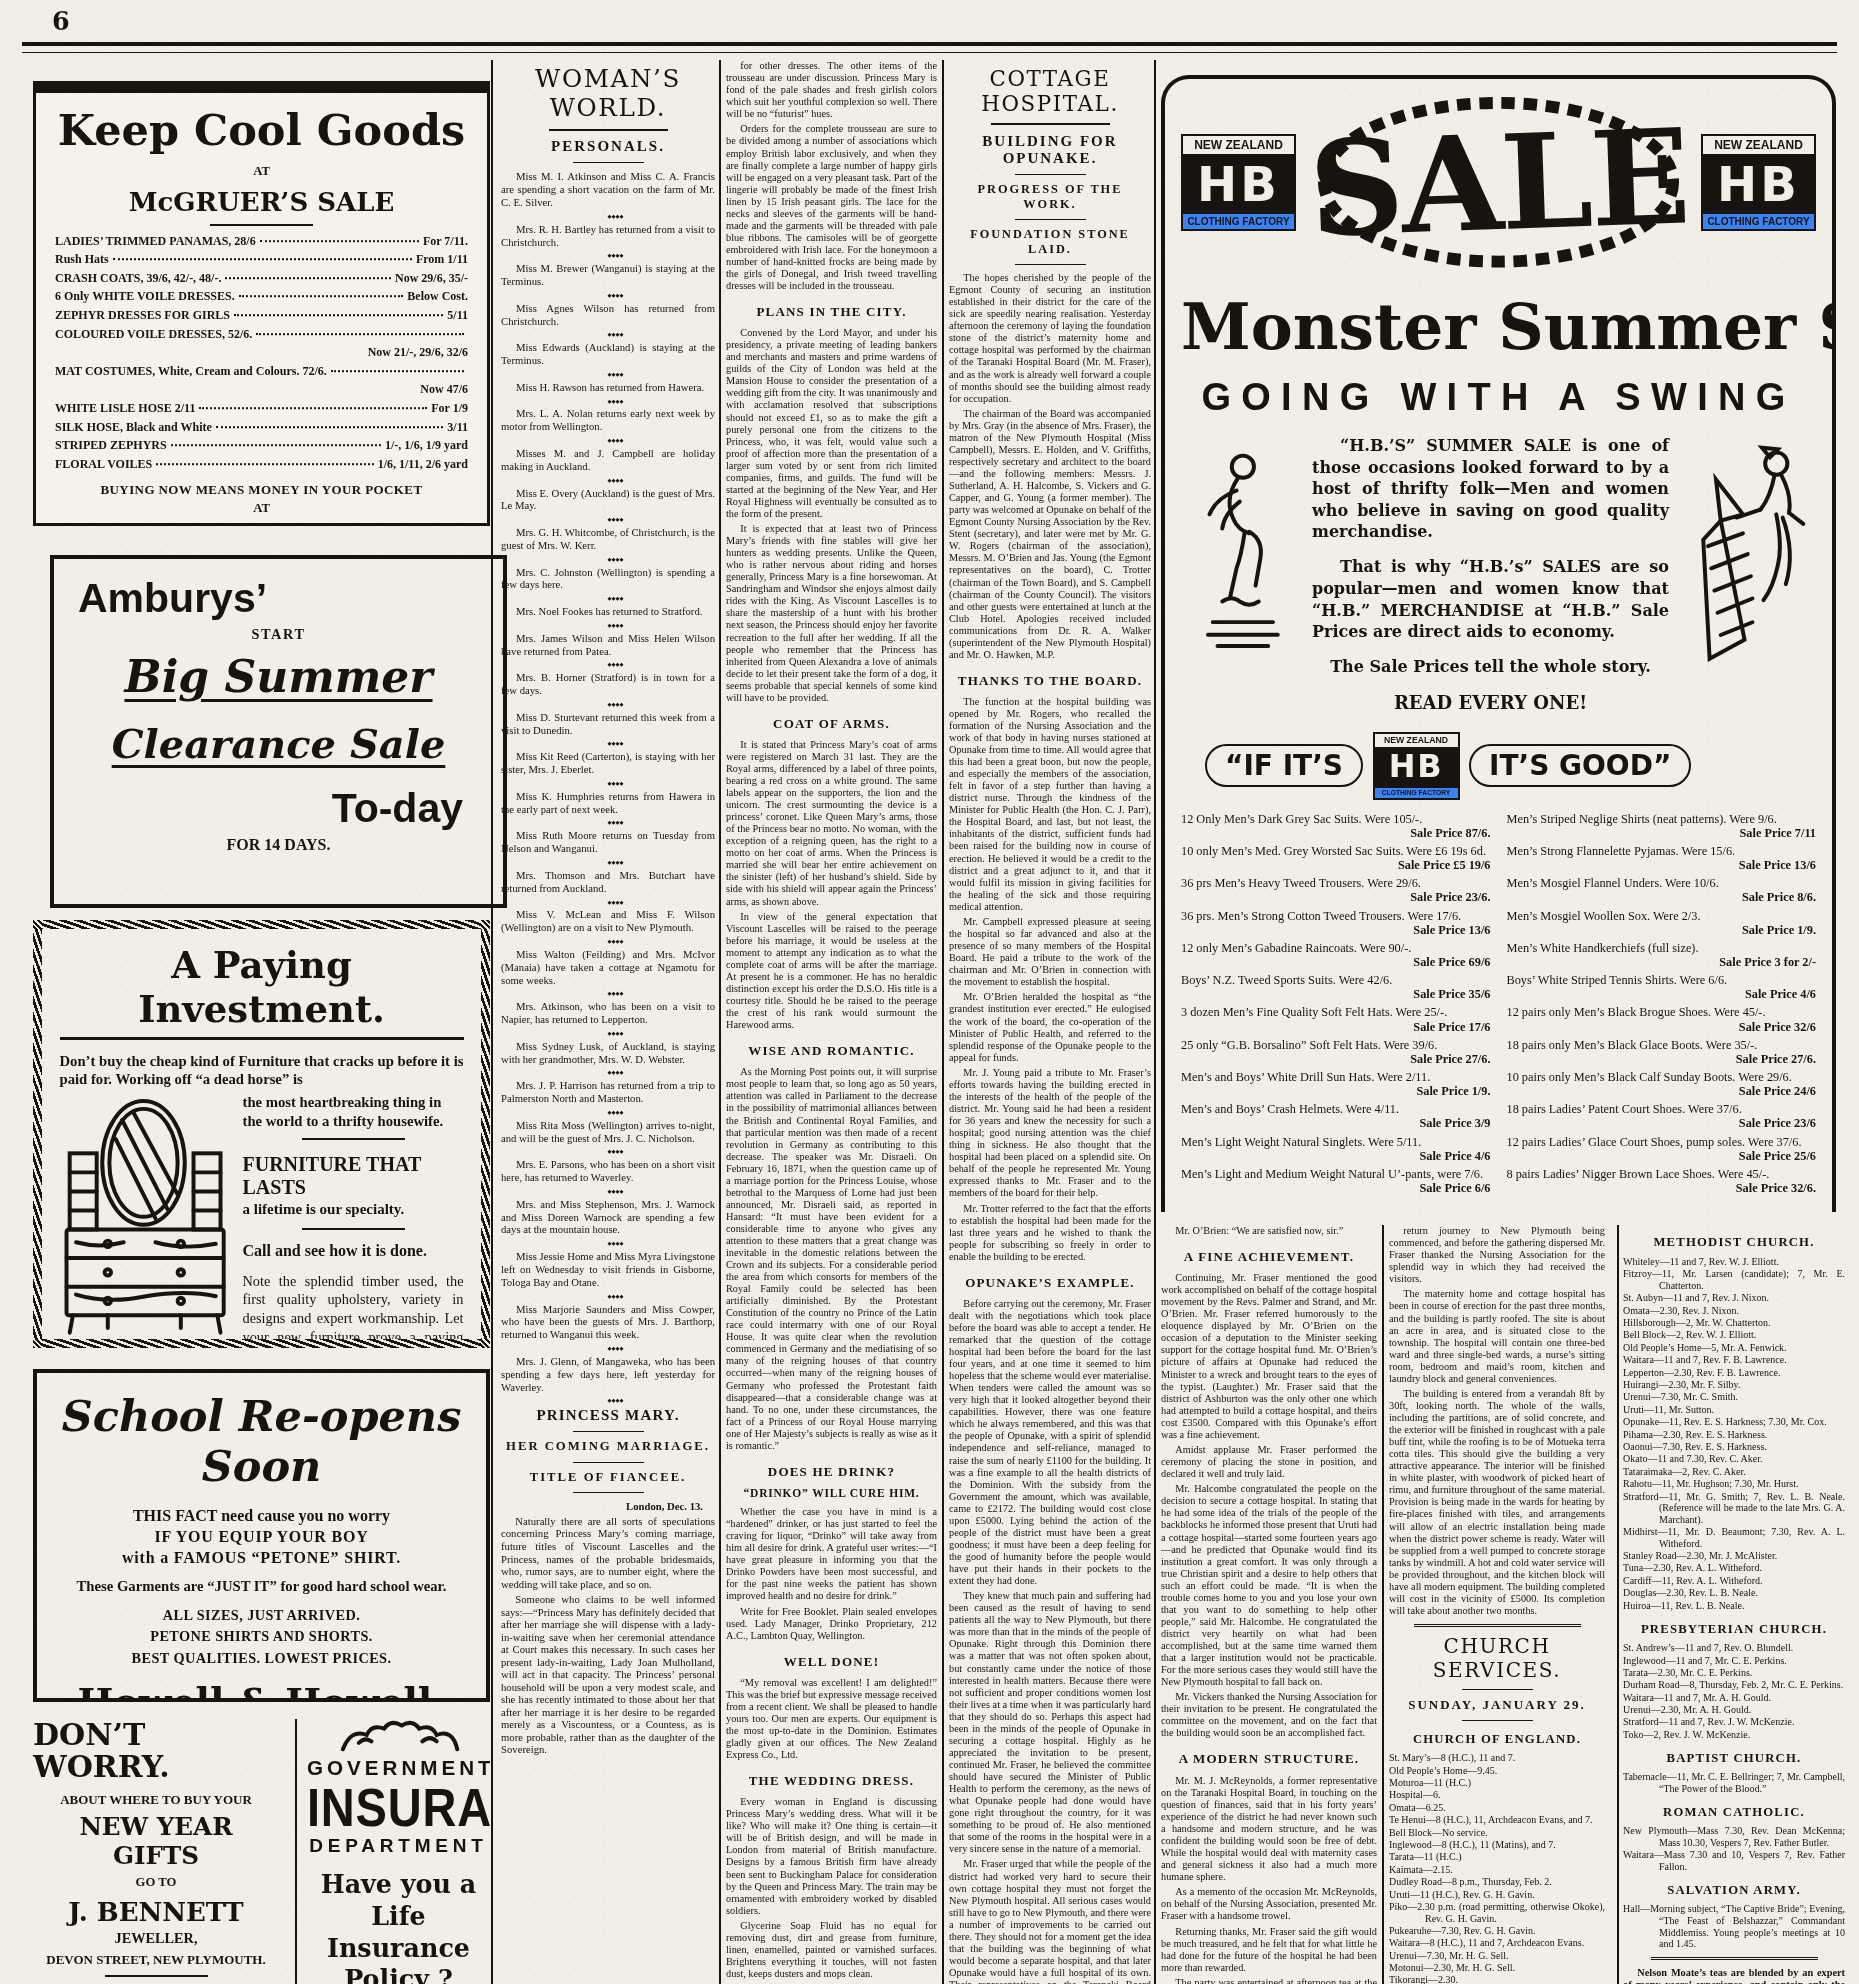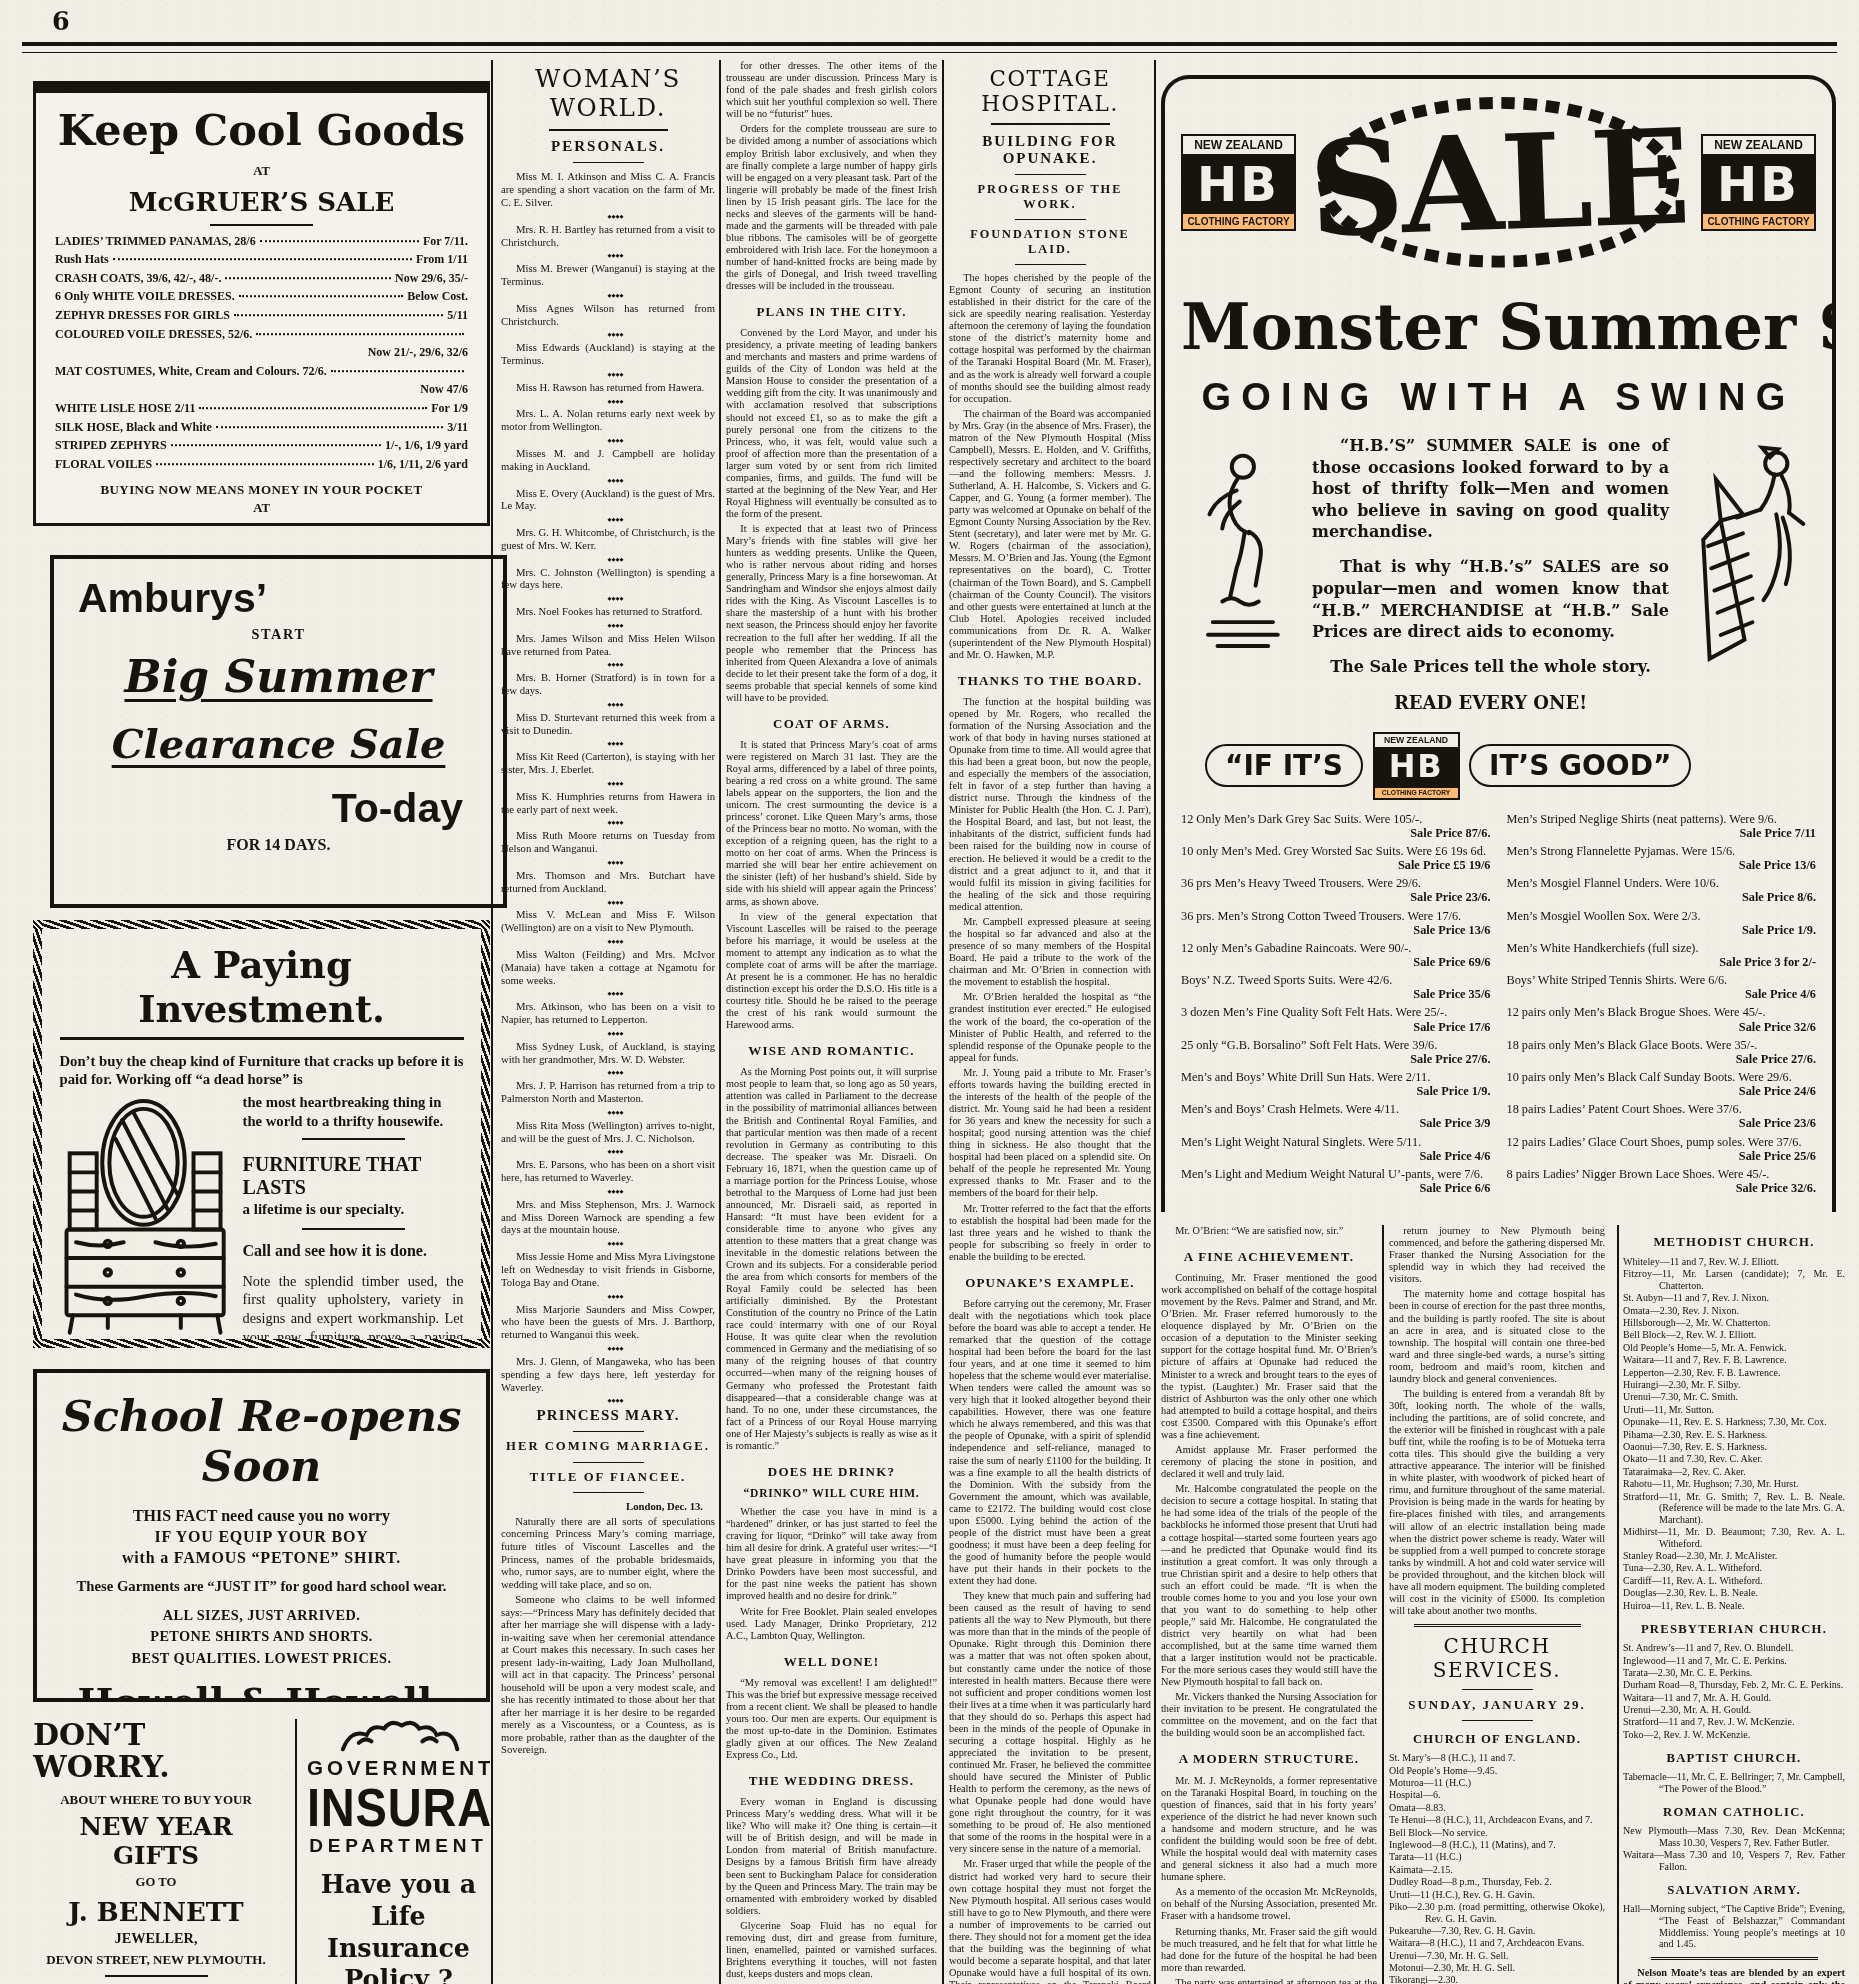--- a/index.html
+++ b/index.html
@@ -89,21 +89,21 @@
   .gi-g{font-size:20.6px;font-weight:bold;text-align:center;letter-spacing:4px;font-family:"Liberation Sans","DejaVu Sans",sans-serif;}
   .gi-i{font-size:47px;font-weight:bold;text-align:center;letter-spacing:0.8px;font-family:"Liberation Sans","DejaVu Sans",sans-serif;transform:scaleY(1.15);}
   .gi-d{font-size:19px;font-weight:bold;text-align:center;letter-spacing:4.8px;font-family:"Liberation Sans","DejaVu Sans",sans-serif;}
   .gi-q{font-size:25.4px;font-weight:bold;text-align:center;font-family:"DejaVu Serif",serif;line-height:1.25;margin-top:12px;}
   
   .hbad{border:4px solid #17140f;border-bottom:none;border-radius:28px 28px 0 0;padding:12px 16px 0;}
   .hb-toprow{display:flex;align-items:center;justify-content:space-between;}
   .hbbadge{border:2px solid #17140f;background:#17140f;text-align:center;width:111px;flex:0 0 auto;}
   .hb-top{background:#f0eee5;color:#17140f;font-weight:bold;border-bottom:2px solid #17140f;font-size:12px;padding:2.4px 0;font-family:"Liberation Sans","DejaVu Sans",sans-serif;}
   .hb-mid{font-size:48px;line-height:1.05;font-weight:bold;color:#f0eee5;font-family:"DejaVu Sans",sans-serif;letter-spacing:3.2px;padding:2.4px 0;}
-  .hb-bot{background:#fdba74;color:#17140f;border-top:2px solid #17140f;font-size:10px;font-weight:bold;padding:2.4px 0;font-family:"Liberation Sans","DejaVu Sans",sans-serif;}
+  .hb-bot{background:#3b82f6;color:#17140f;border-top:2px solid #17140f;font-size:10px;font-weight:bold;padding:2.4px 0;font-family:"Liberation Sans","DejaVu Sans",sans-serif;}
   .hbbadge.mini{width:83px;}
   .mini .hb-top{font-size:8.7px;padding:1.6px 0;}
   .mini .hb-mid{font-size:32px;letter-spacing:1.6px;padding:1.6px 0;}
   .mini .hb-bot{font-size:6.7px;padding:1.6px 0;}
   .saleoval{position:relative;width:373px;height:183px;flex:0 0 auto;}
   .saleoval svg{position:absolute;inset:0;}
   .saleword{position:absolute;inset:0;display:flex;align-items:center;justify-content:center;font-size:131px;font-weight:bold;font-family:"DejaVu Serif",serif;transform:rotate(-2deg);letter-spacing:-2.4px;}
   .hb-headline{font-size:63px;font-weight:bold;text-align:center;font-family:"DejaVu Serif",serif;margin:16px 0 4px;white-space:nowrap;}
   .hb-sub{font-size:38px;font-weight:bold;text-align:center;letter-spacing:10.3px;font-family:"Liberation Sans","DejaVu Sans",sans-serif;margin:12px 0 16px;white-space:nowrap;}
   .hb-midrow{display:flex;gap:12px;align-items:flex-start;}
@@ -597,21 +597,21 @@
     <div class="rule small"></div>
     <div>
 
     <div>
           <h4 class="chhead" data-bind="name">CHURCH OF ENGLAND.</h4>
           <div>
             <p class="entry" data-bind=".">St. Mary’s—8 (H.C.), 11 and 7.</p>
             <p class="entry" data-bind=".">Old People’s Home—9.45.</p>
             <p class="entry" data-bind=".">Moturoa—11 (H.C.)</p>
             <p class="entry" data-bind=".">Hospital—6.</p>
-            <p class="entry" data-bind=".">Omata—8.83.</p>
+            <p class="entry" data-bind=".">Omata—6.25.</p>
             <p class="entry" data-bind=".">Te Henui—8 (H.C.), 11, Archdeacon Evans, and 7.</p>
             <p class="entry" data-bind=".">Bell Block—No service.</p>
             <p class="entry" data-bind=".">Inglewood—8 (H.C.), 11 (Matins), and 7.</p>
             <p class="entry" data-bind=".">Tarata—11 (H.C.)</p>
             <p class="entry" data-bind=".">Kaimata—2.15.</p>
             <p class="entry" data-bind=".">Dudley Road—8 p.m., Thursday, Feb. 2.</p>
             <p class="entry" data-bind=".">Uruti—11 (H.C.), Rev. G. H. Gavin.</p>
             <p class="entry" data-bind=".">Piko—2.30 p.m. (road permitting, otherwise Okoke), Rev. G. H. Gavin.</p>
             <p class="entry" data-bind=".">Pukearuhe—7.30, Rev. G. H. Gavin.</p>
             <p class="entry" data-bind=".">Waitara—8 (H.C.), 11 and 7, Archdeacon Evans.</p>

